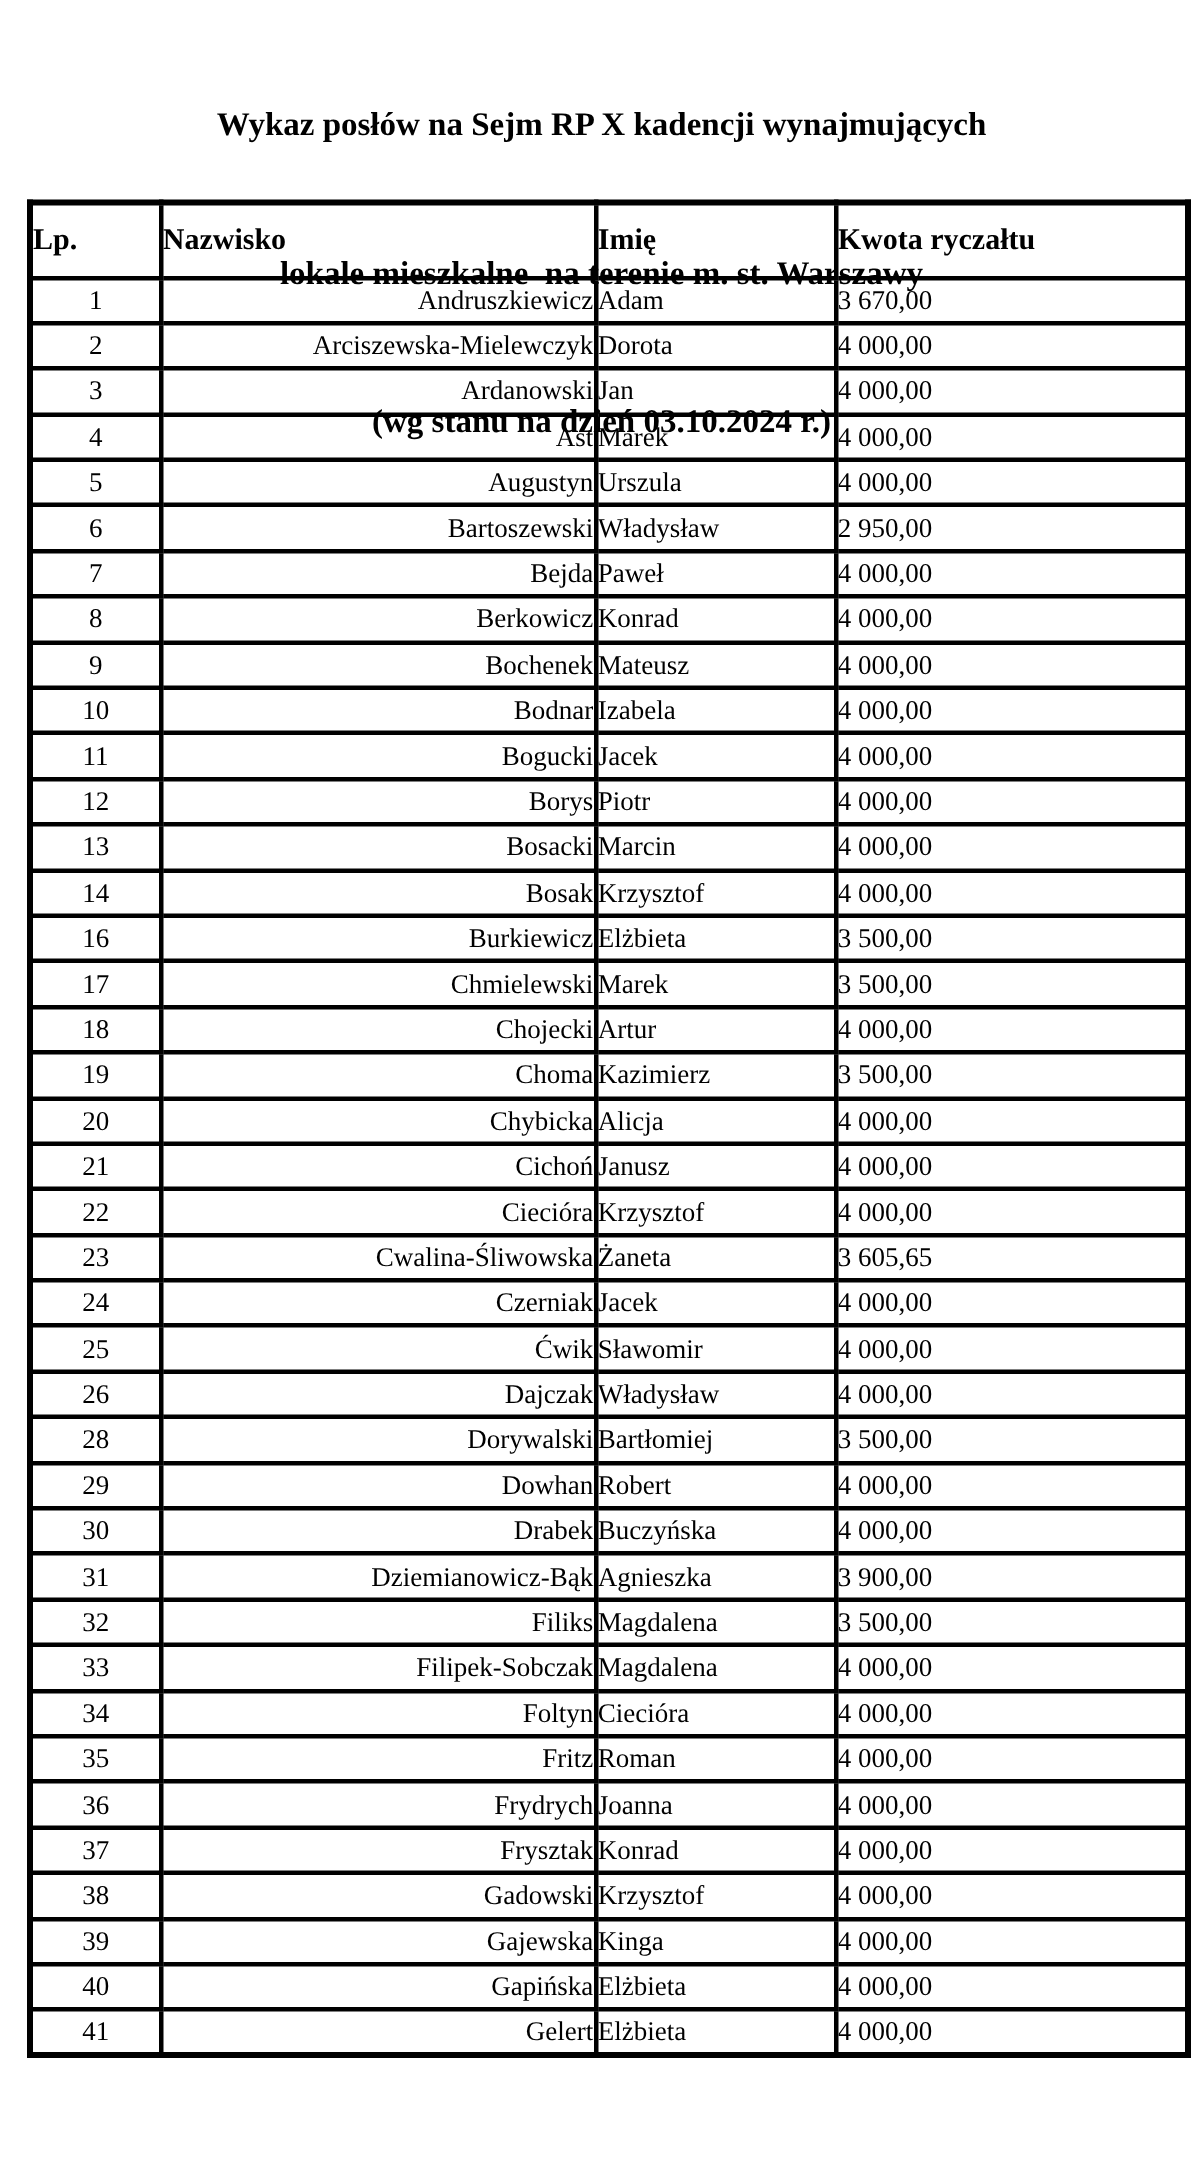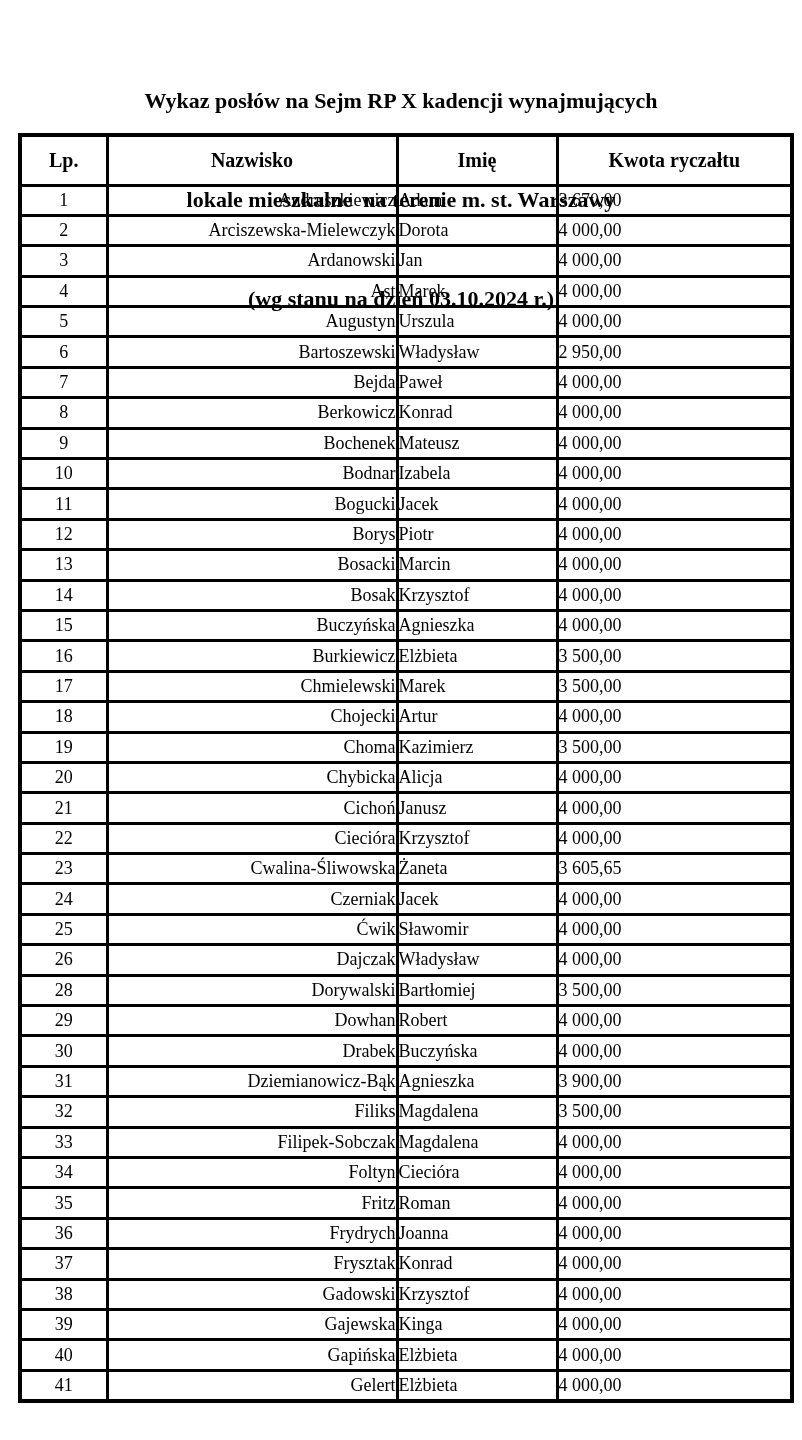--- a/index.html
+++ b/index.html
@@ -10,21 +10,21 @@
   .page {
     position: relative;
     width: 802px;
     height: 1440px;
     background: #ffffff;
     overflow: hidden;
     font-family: "Liberation Serif", serif;
     color: #000000;
   }
   .doc-title {
-    padding-top: 18px;
+    padding-top: 0;
     text-align: center;
     font-weight: 700;
     font-size: 22px;
     line-height: 33px;
     white-space: pre-wrap;
     color: #000000;
   }
   table.roster {
     position: absolute;
     left: 18px;
@@ -39,21 +39,21 @@
     overflow: hidden;
     white-space: nowrap;
     vertical-align: middle;
     padding: 0;
   }
   table.roster thead tr { height: 50px; }
   table.roster tbody tr { height: 30.4px; }
   table.roster th {
     font-weight: 700;
     font-size: 20px;
-    text-align: center;
+    text-align: left;
   }
   table.roster td {
     font-size: 18px;
   }
   td.col-lp { text-align: center; }
   td.col-nazwisko { text-align: right; padding-left: 6px; }
   td.col-imie { text-align: left; padding-left: 5px; }
   td.col-kwota { text-align: left; padding-right: 8px; }
 </style>
 </head>
@@ -160,26 +160,20 @@
           <td class="col-imie">Marcin</td>
           <td class="col-kwota">4 000,00</td>
         </tr>
         <tr>
           <td class="col-lp">14</td>
           <td class="col-nazwisko">Bosak</td>
           <td class="col-imie">Krzysztof</td>
           <td class="col-kwota">4 000,00</td>
         </tr>
         <tr>
-          <td class="col-lp">15</td>
-          <td class="col-nazwisko">Buczyńska</td>
-          <td class="col-imie">Agnieszka</td>
-          <td class="col-kwota">4 000,00</td>
-        </tr>
-        <tr>
           <td class="col-lp">16</td>
           <td class="col-nazwisko">Burkiewicz</td>
           <td class="col-imie">Elżbieta</td>
           <td class="col-kwota">3 500,00</td>
         </tr>
         <tr>
           <td class="col-lp">17</td>
           <td class="col-nazwisko">Chmielewski</td>
           <td class="col-imie">Marek</td>
           <td class="col-kwota">3 500,00</td>

